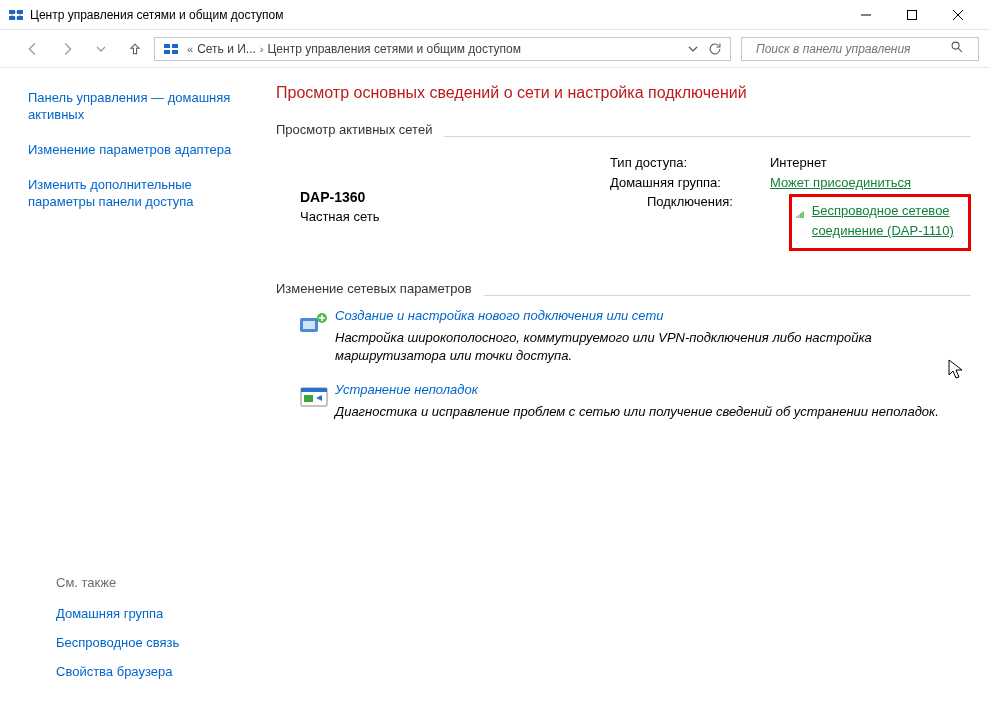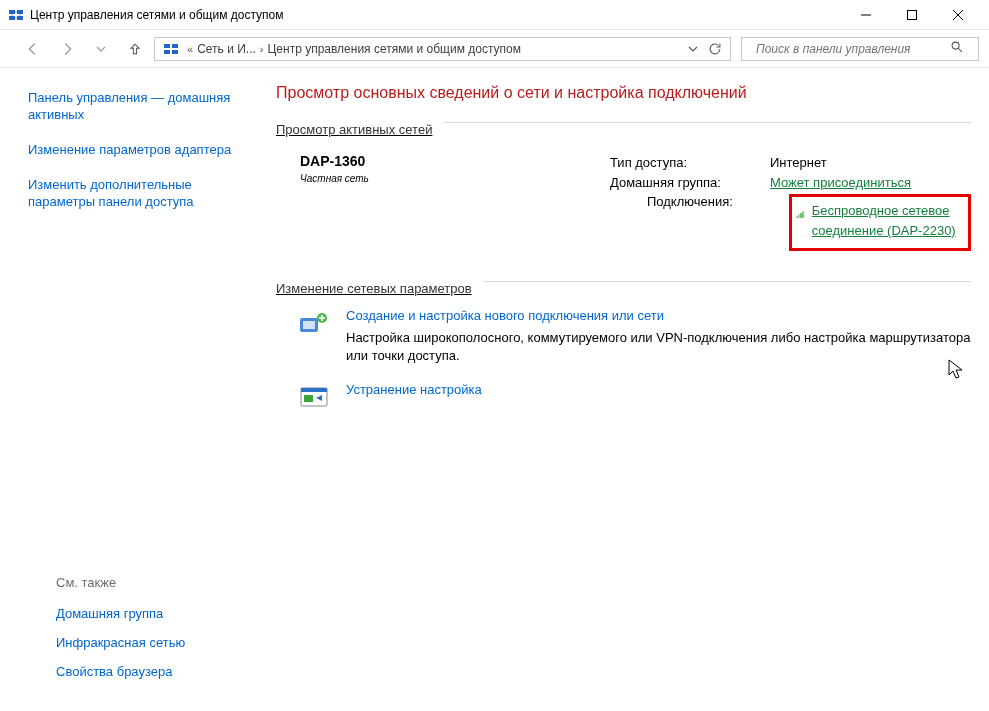--- a/index.html
+++ b/index.html
@@ -30,37 +30,37 @@
 .main { display: flex; height: calc(711px - 30px - 38px); }
 .sidebar { width: 258px; padding: 22px 12px 18px 28px; display: flex; flex-direction: column; }
 .sidebar .link { color: #0066cc; font-size: 13px; margin-bottom: 18px; line-height: 1.3; cursor: pointer; }
 .sidebar .bottom-group { margin-top: auto; margin-left: 28px; }
 .sidebar .see-also-label { color: #6d6d6d; font-size: 13px; margin-bottom: 16px; }
 .sidebar .bottom-link { color: #0066cc; font-size: 13px; margin-bottom: 14px; cursor: pointer; }
 
 .content { flex: 1; padding: 16px 18px 12px 18px; position: relative; }
 .page-title { color: #b91c1c; font-size: 16px; margin-bottom: 20px; }
 
-.section-header { display: flex; align-items: flex-start; margin-bottom: 12px; text-decoration: underline; }
+.section-header { display: flex; align-items: flex-end; margin-bottom: 12px; }
 .section-label { color: #333; font-size: 13px; margin-right: 12px; }
 .section-line { flex: 1; height: 1px; background: #d8d8d8; }
 
 .network-view { display: flex; margin: 16px 0 30px 24px; }
-.net-left { width: 310px; }
+.net-left { width: 310px; margin-top: 36px; }
 .net-name { font-size: 14px; font-weight: 600; color: #000; margin-bottom: 4px; }
-.net-type { font-size: 10px; color: #000; font-style: italic; }
+.net-type { font-size: 13px; color: #000; }
 .net-right { flex: 1; font-size: 13px; line-height: 1.5; }
 .net-row { display: flex; }
 .net-key { width: 160px; color: #000; }
 .net-val { color: #000; }
 .net-val.link { color: #15803d; cursor: pointer; text-decoration: underline; }
 .red-box { border: 3px solid #e60000; padding: 4px 8px 8px 4px; display: inline-flex; align-items: flex-start; gap: 6px; margin-top: 2px; }
 .wifi-icon { width: 18px; height: 14px; margin-top: 3px; }
 
-.action-item { display: flex; margin: 12px 0 18px 22px; gap: 16px; }
+.action-item { display: flex; margin: 12px 0 18px 22px; gap: 5px; font-style: italic; }
 .action-icon { width: 32px; height: 32px; flex-shrink: 0; }
 .action-text .action-title { color: #0066cc; font-size: 13px; margin-bottom: 6px; cursor: pointer; }
 .action-text .action-desc { color: #000; font-size: 13px; line-height: 1.35; }
 
 .cursor-pointer { position: absolute; top: 290px; right: 24px; }
 </style>
 </head>
 <body>
 
 <div class="titlebar">
@@ -153,21 +153,21 @@
 </div>
 
 <div class="main">
   <div class="sidebar">
     <div class="link">Панель управления — домашняя активных</div>
     <div class="link">Изменение параметров адаптера</div>
     <div class="link">Изменить дополнительные параметры панели доступа</div>
     <div class="bottom-group">
       <div class="see-also-label">См. также</div>
       <div class="bottom-link">Домашняя группа</div>
-      <div class="bottom-link">Инфракрасная сетью</div>
+      <div class="bottom-link">Беспроводное связь</div>
       <div class="bottom-link">Свойства браузера</div>
     </div>
   </div>
 
   <div class="content">
     <div class="page-title">Просмотр основных сведений о сети и настройка подключений</div>
 
     <div class="section-header">
       <span class="section-label">Просмотр активных сетей</span>
       <span class="section-line"></span>
@@ -191,21 +191,21 @@
           <span class="net-key">Подключения:</span>
           <span class="red-box">
             <span class="wifi-icon">
               <svg viewBox="0 0 18 14">
                   <rect x="0" y="10" width="3" height="4" fill="#a8a8a8"></rect>
                   <rect x="4" y="7" width="3" height="7" fill="#a8a8a8"></rect>
                   <rect x="8" y="4" width="3" height="10" fill="#4dbb4d"></rect>
                   <rect x="12" y="1" width="3" height="13" fill="#4dbb4d"></rect>
                 </svg>
             </span>
-            <span class="net-val link" style="max-width:160px;display:inline-block;">Беспроводное сетевое соединение (DAP-2230)</span>
+            <span class="net-val link" style="max-width:160px;display:inline-block;">Беспроводное сетевое соединение (DAP-1110)</span>
           </span>
         </div>
       </div>
     </div>
 
     <div class="section-header">
       <span class="section-label">Изменение сетевых параметров</span>
       <span class="section-line"></span>
     </div>
 
@@ -227,21 +227,22 @@
     <div class="action-item">
       <span class="action-icon">
         <svg viewBox="0 0 32 32">
             <rect x="3" y="6" width="26" height="18" rx="1" fill="#fff" stroke="#888"></rect>
             <rect x="3" y="6" width="26" height="4" fill="#2a73cc"></rect>
             <rect x="6" y="13" width="9" height="7" fill="#3aa63a"></rect>
             <path d="M18 16l6-3v6z" fill="#2a73cc"></path>
           </svg>
       </span>
       <div class="action-text">
-        <div class="action-title">Устранение настройка</div>
+        <div class="action-title">Устранение неполадок</div>
+        <div class="action-desc">Диагностика и исправление проблем с сетью или получение сведений об устранении неполадок.</div>
       </div>
     </div>
 
     <span class="cursor-pointer">
       <svg width="18" height="22" viewBox="0 0 18 22">
           <path d="M2 2l0 15 4-4 3 7 3-1-3-7 6 0z" fill="#fff" stroke="#000" stroke-width="1"></path>
         </svg>
     </span>
   </div>
 </div>

